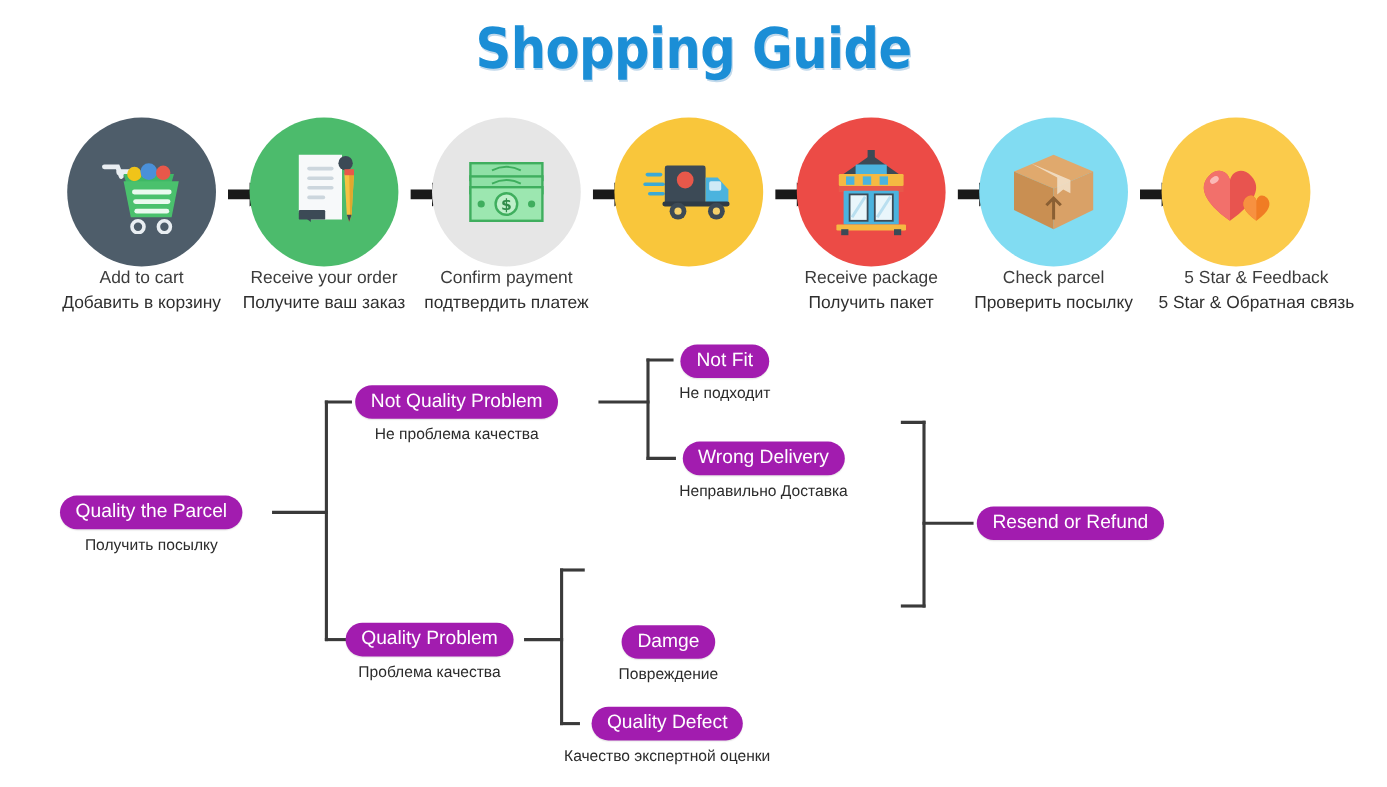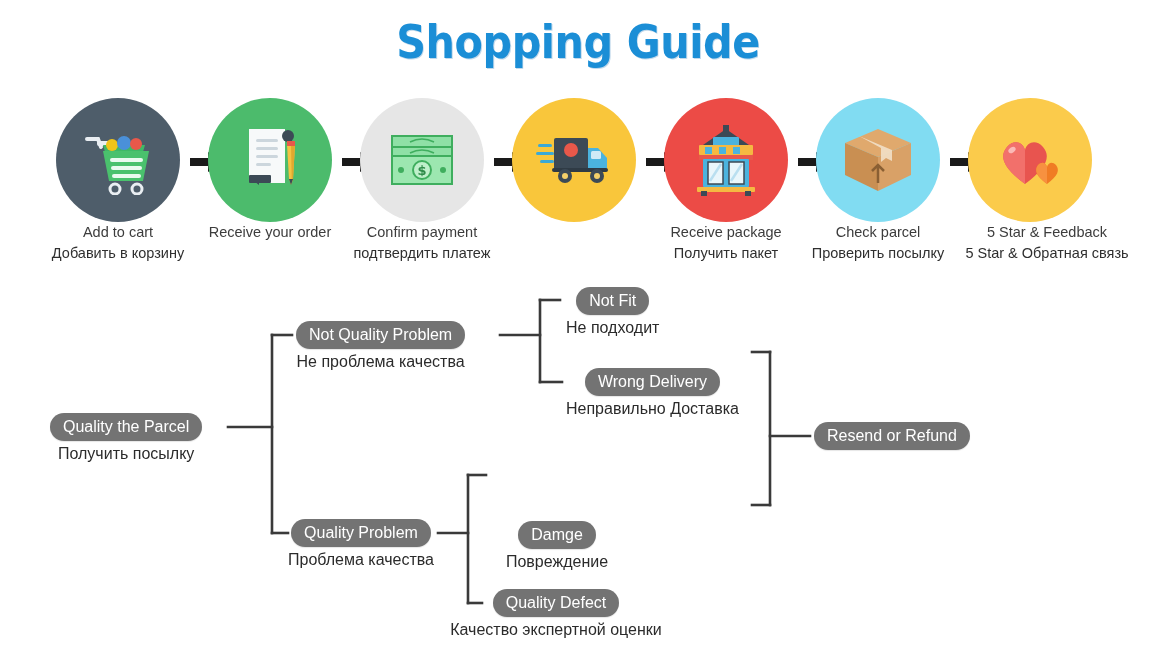--- a/index.html
+++ b/index.html
@@ -37,27 +37,27 @@
     font-size:14.5px;color:#3c3c3c;line-height:20px;white-space:nowrap;
   }
   .cap .ru{
     font-size:14.5px;color:#2f2f2f;line-height:22px;white-space:nowrap;
   }
 
   
   .flow{position:absolute;left:0;top:280px;width:1156px;height:376px;}
   .node{position:absolute;}
   .pill{
-    display:inline-block;background:#737373;color:#ffffff;
+    display:inline-block;background:#a21caf;color:#ffffff;
     border-radius:14px;padding:3px 13px 4px 13px;
     font-size:16px;line-height:21px;white-space:nowrap;
     box-shadow:0 1px 1px rgba(0,0,0,.10);
   }
   .sub{
-    font-size:16px;color:#2b2b2b;line-height:23px;white-space:nowrap;
+    font-size:13px;color:#2b2b2b;line-height:23px;white-space:nowrap;
     margin-top:1px;
   }
   .n-center{text-align:center;}
   .lines{position:absolute;left:0;top:0;width:1156px;height:376px;pointer-events:none;}
 </style>
 </head>
 <body>
 
 <div id="page">
 
@@ -230,20 +230,21 @@
     </div>
   </div>
 
   <div class="caps">
     <div class="cap" style="left:18px;width:200px">
       <div class="en">Add to cart</div>
       <div class="ru">Добавить в корзину</div>
     </div>
     <div class="cap" style="left:170px;width:200px">
       <div class="en">Receive your order</div>
+      <div class="ru">Получите ваш заказ</div>
     </div>
     <div class="cap" style="left:322px;width:200px">
       <div class="en">Confirm payment</div>
       <div class="ru">подтвердить платеж</div>
     </div>
     <div class="cap" style="left:626px;width:200px">
       <div class="en">Receive package</div>
       <div class="ru">Получить пакет</div>
     </div>
     <div class="cap" style="left:778px;width:200px">

